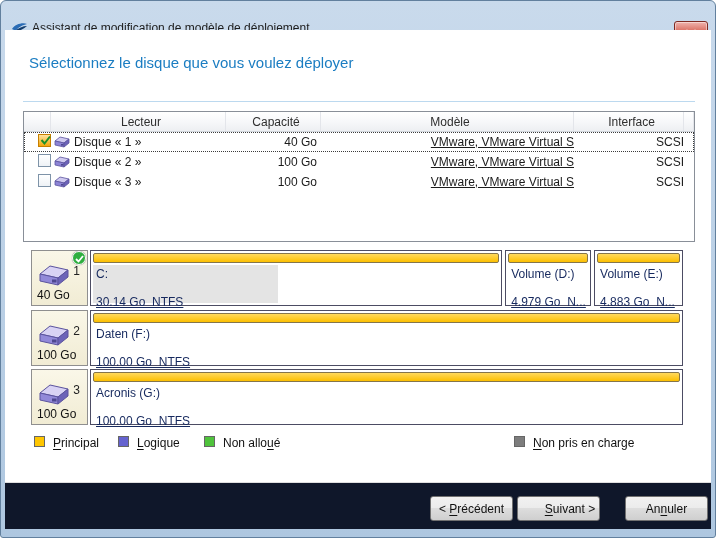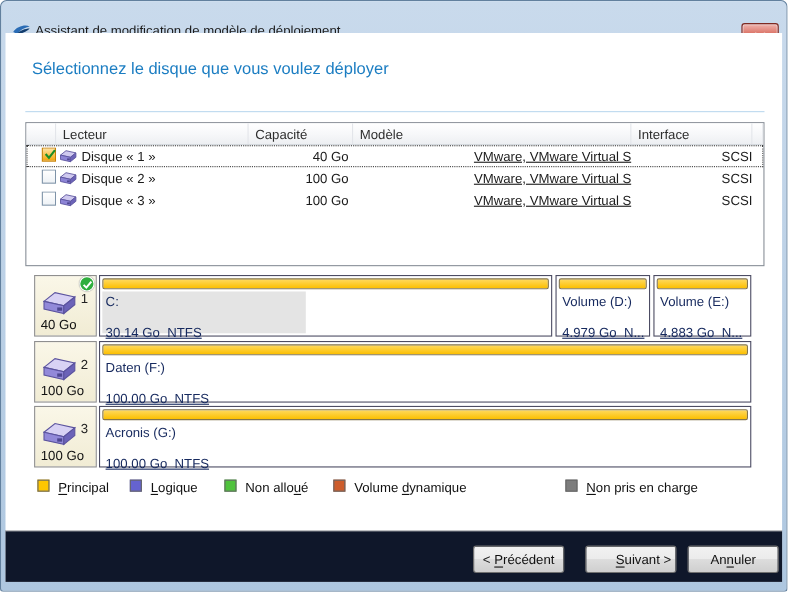--- a/index.html
+++ b/index.html
@@ -24,21 +24,21 @@
 
   .page-title { position:absolute; left:24px; top:24px; font-size:15px; font-weight:400; color:#1b7dc2; }
   .head-sep { position:absolute; left:18px; top:71px; width:672px; height:1px; background:#bcd9ef; }
 
   
   .listview { position:absolute; left:18px; top:81px; width:672px; height:131px;
     border:1px solid #898f98; background:#fff; overflow:hidden; }
   .lv-header { display:grid; grid-template-columns:27px 175px 95px 253px 110px 1fr; height:20px;
     background:linear-gradient(#ffffff,#f6f7f9 55%,#edeff2); border-bottom:1px solid #d0d5db; }
   .lv-header > div { border-right:1px solid #e3e5ea; font-size:12px; color:#2e2e2e;
-    padding:3px 0 0 6px; overflow:hidden; white-space:nowrap; }
+    padding:3px 0 0 6px; overflow:hidden; white-space:nowrap;text-align:center; }
   .lv-row { position:relative; display:grid; grid-template-columns:27px 175px 95px 253px 110px 1fr;
     height:20px; align-items:center; font-size:12px; color:#1b1b1b; }
   .lv-row.selected { outline:1px dotted #3c3c3c; outline-offset:-1px; }
   .cell { overflow:hidden; white-space:nowrap;text-align:right; }
   .cell.name { display:flex; align-items:center; gap:3px; padding-left:2px; }
   .cell.cap { text-align:right; padding-right:4px; }
   .cell.model { padding-left:6px;text-decoration:underline; }
   .cell.iface { padding-left:8px; }
 
   .cb { width:13px; height:13px; margin-left:8px; display:inline-block; position:relative;
@@ -76,21 +76,21 @@
 
   
   .footer { position:absolute; left:0; bottom:0; width:706px; height:47px;
     background:#0f172a; border-top:1px solid #dfdfdf; }
   .btn { position:absolute; top:13px; height:25px; width:83px; font-size:12px; color:#111;
     font-family:"Liberation Sans", sans-serif;
     border:1px solid #707070; border-radius:3px; cursor:pointer;
     background:linear-gradient(#f2f2f2 0%, #ebebeb 49%, #dddddd 50%, #cfcfcf 100%); }
   .btn u { text-underline-offset:2px; }
   .btn-prev { right:198px; }
-  .btn-next { right:96px;padding-left:23px; }
+  .btn-next { right:111px;padding-left:23px; }
   .btn-cancel { right:3px;margin-left:36px; }
 </style>
 </head>
 <body>
 
 <div class="window">
 
   <div class="titlebar">
     <span class="app-icon">
       <svg width="17" height="15" viewBox="0 0 17 15">
@@ -259,24 +259,20 @@
         <span class="lg-label"><span></span><u>P</u><span>rincipal</span></span>
       </div>
       <div class="lg-item" style="left:113px">
         <span class="lg-sw" style="background: rgb(101, 99, 207);"></span>
         <span class="lg-label"><span></span><u>L</u><span>ogique</span></span>
       </div>
       <div class="lg-item" style="left:199px">
         <span class="lg-sw" style="background: rgb(79, 195, 60);"></span>
         <span class="lg-label"><span>Non allo</span><u>u</u><span>é</span></span>
       </div>
-      <div class="lg-item" style="left:298px">
-        <span class="lg-sw" style="background: rgb(205, 92, 43);"></span>
-        <span class="lg-label"><span>Volume </span><u>d</u><span>ynamique</span></span>
-      </div>
       <div class="lg-item" style="left:509px">
         <span class="lg-sw" style="background: rgb(125, 125, 125);"></span>
         <span class="lg-label"><span></span><u>N</u><span>on pris en charge</span></span>
       </div>
     </div>
 
     <div class="footer">
       <button class="btn btn-prev"><span>&lt; </span><u>P</u><span>récédent</span></button>
       <button class="btn btn-next"><span></span><u>S</u><span>uivant &gt;</span></button>
       <button class="btn btn-cancel"><span>An</span><u>n</u><span>uler</span></button>

